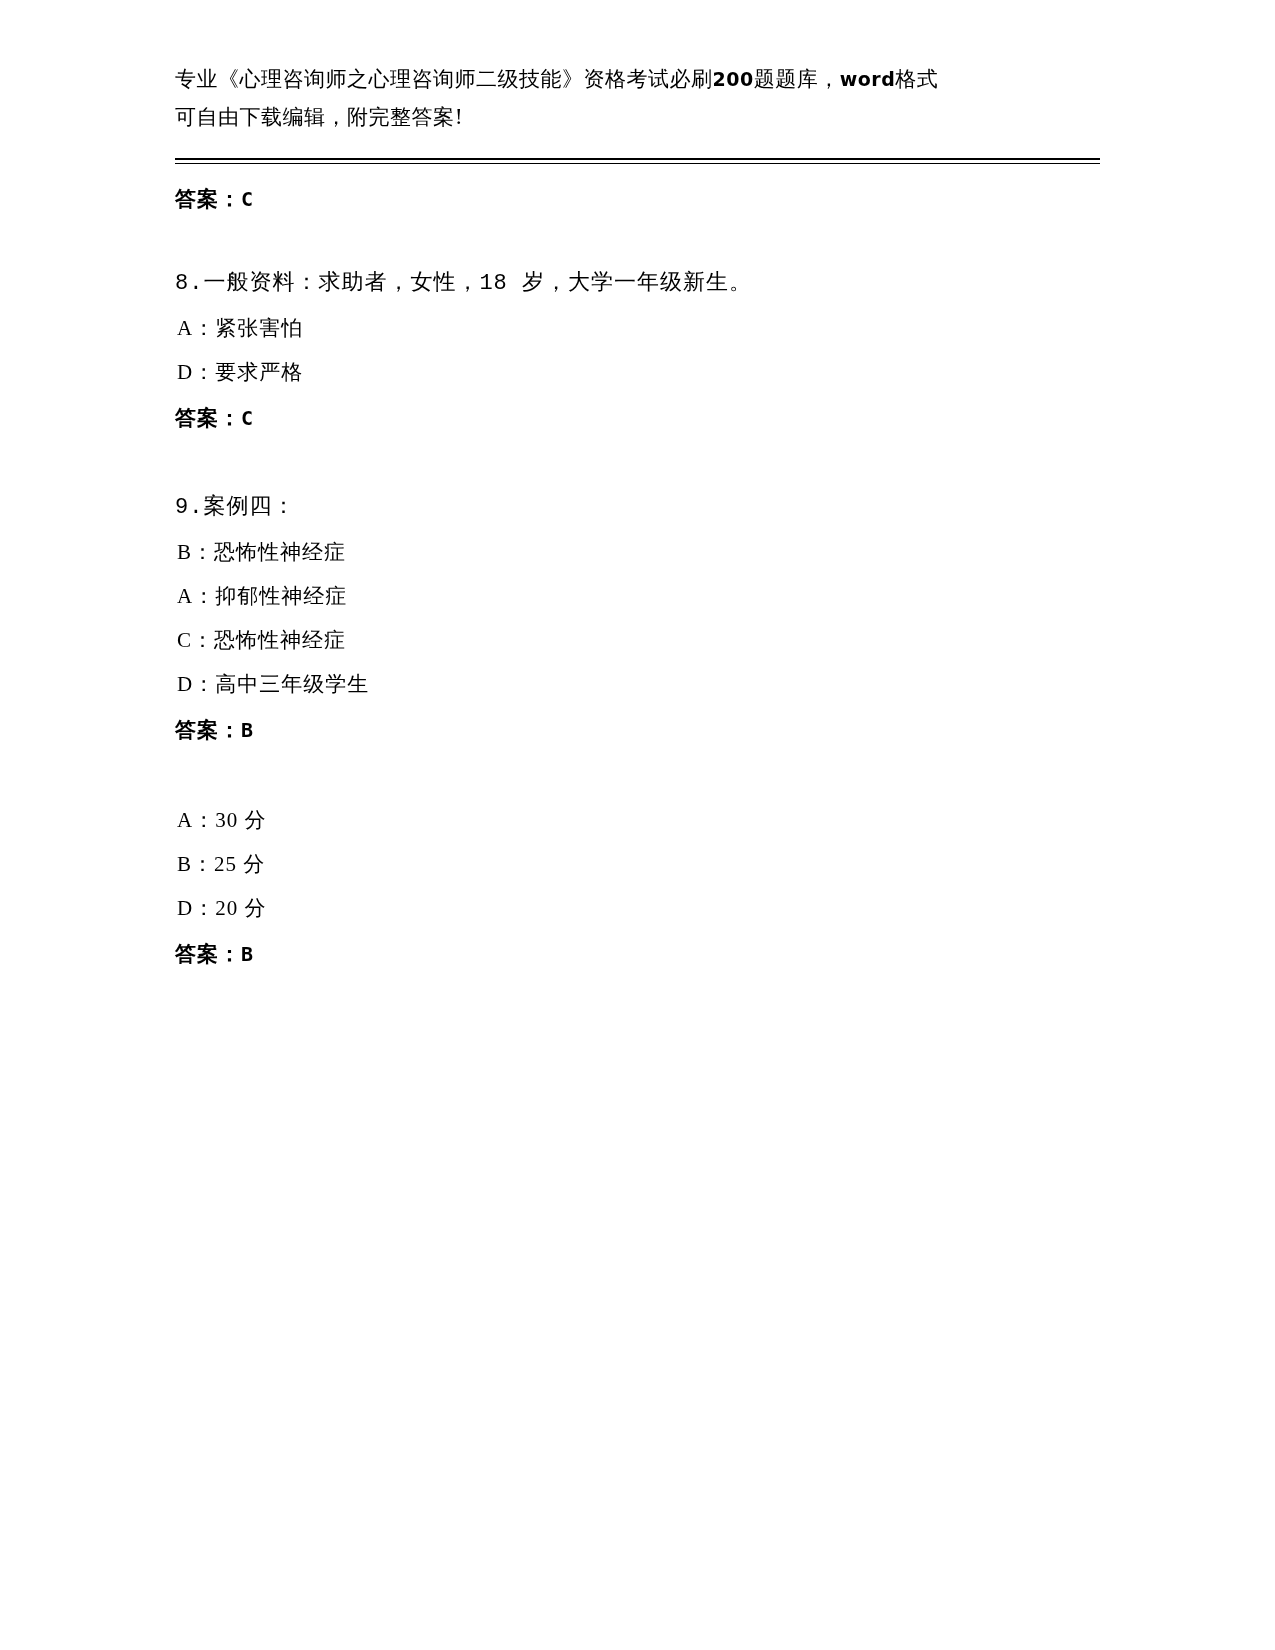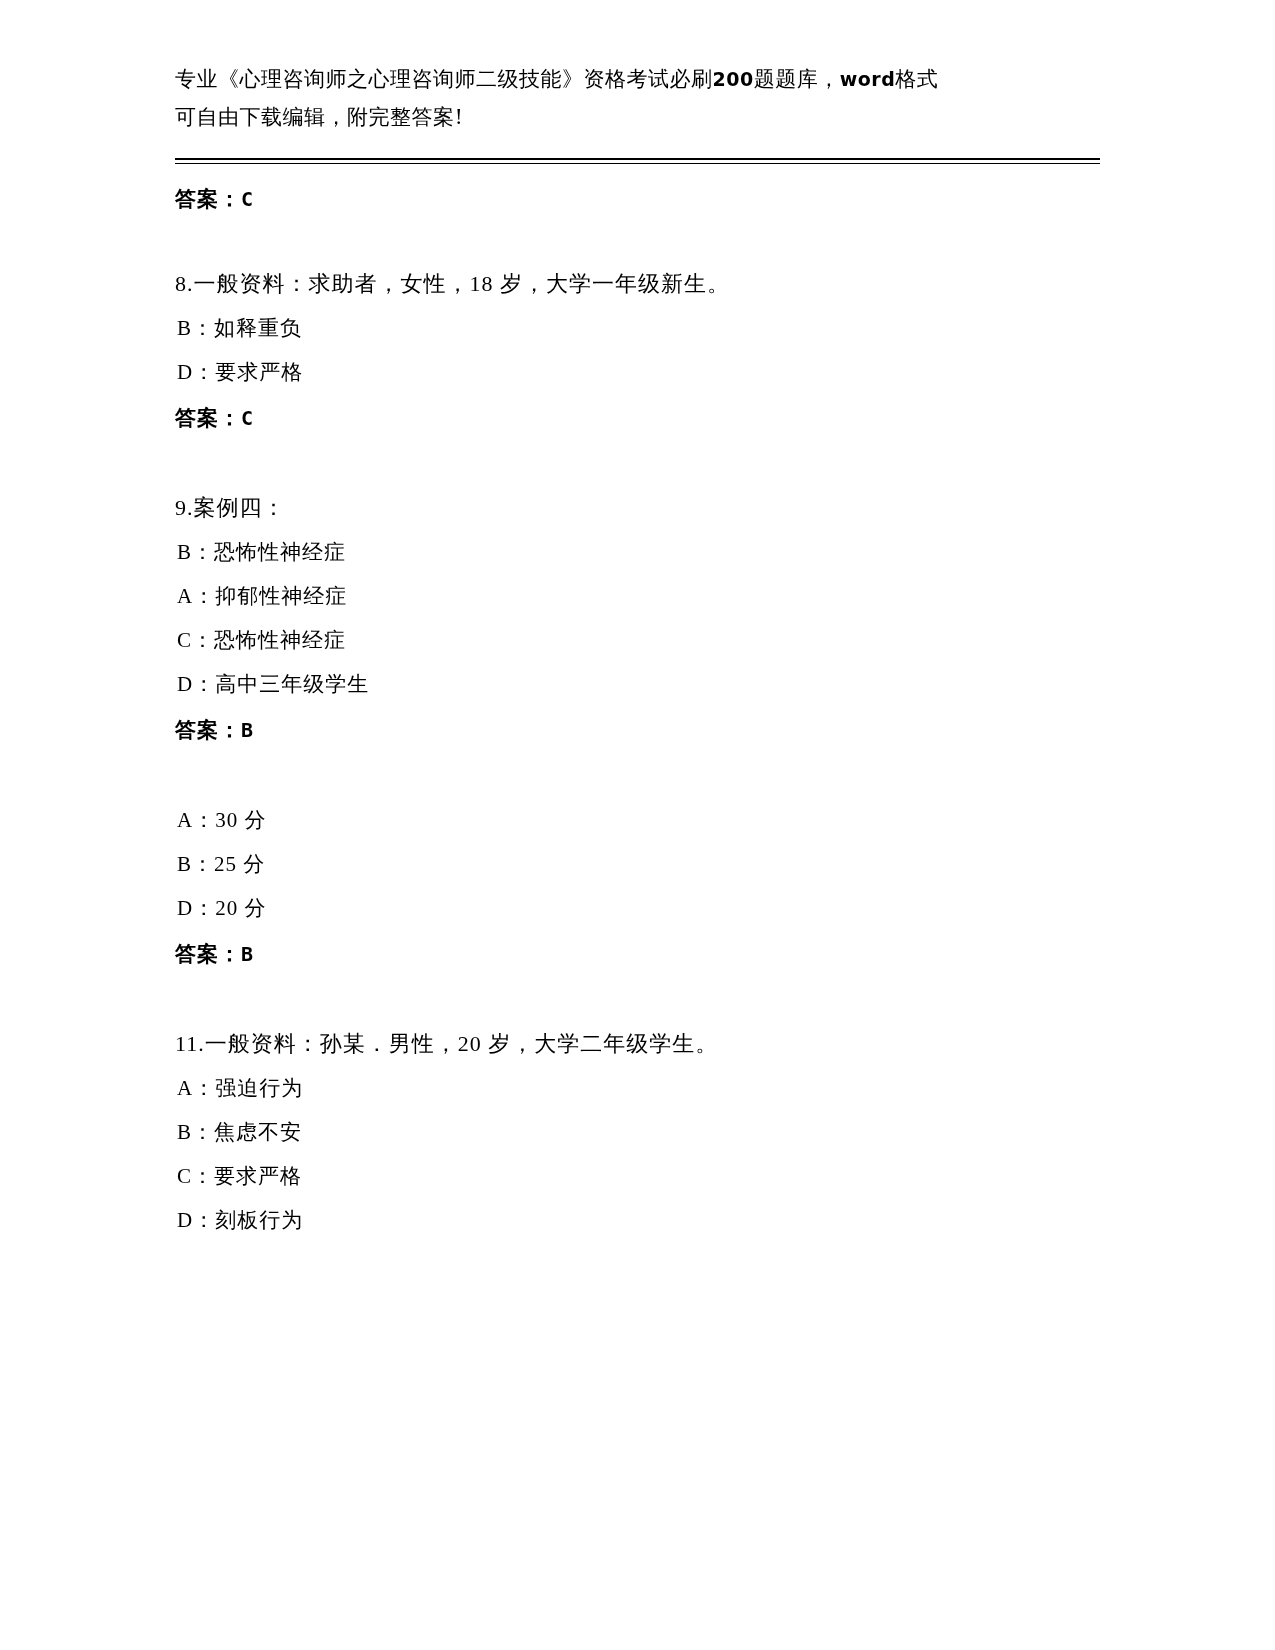--- a/index.html
+++ b/index.html
@@ -59,20 +59,21 @@
     font-weight: bold;
     font-size: 20px;
   }
   .question-block {
     margin-top: 48px;
   }
   .q-stem {
     font-size: 22px;
     line-height: 44px;
     letter-spacing: 1px;
+    font-family: Liberation Mono, monospace;
   }
   .q-opt {
     font-size: 21px;
     line-height: 44px;
     letter-spacing: 1px;
     padding-left: 2px;
   }
   .q-opt .opt-key {
     display: inline-block;
     min-width: 34px;
@@ -103,43 +104,36 @@
     </div>
 
     <div class="rule"></div>
 
     <div class="answer-line">
       <span>答案：</span><span class="ans-val">C</span>
     </div>
 
     <div class="question-block">
       <div class="q-stem">8.一般资料：求助者，女性，18 岁，大学一年级新生。</div>
-      <div class="q-opt"><span class="opt-key">B：</span><span>如释重负</span></div>
+      <div class="q-opt"><span class="opt-key">A：</span><span>紧张害怕</span></div>
       <div class="q-opt"><span class="opt-key">D：</span><span>要求严格</span></div>
       <div class="q-ans"><span>答案：</span><span class="ans-val">C</span></div>
     </div>
 
     <div class="question-block">
       <div class="q-stem">9.案例四：</div>
       <div class="q-opt"><span class="opt-key">B：</span><span>恐怖性神经症</span></div>
       <div class="q-opt"><span class="opt-key">A：</span><span>抑郁性神经症</span></div>
       <div class="q-opt"><span class="opt-key">C：</span><span>恐怖性神经症</span></div>
       <div class="q-opt"><span class="opt-key">D：</span><span>高中三年级学生</span></div>
       <div class="q-ans"><span>答案：</span><span class="ans-val">B</span></div>
     </div>
 
     <div class="question-block">
       <div class="q-opt"><span class="opt-key">A：</span><span>30 分</span></div>
       <div class="q-opt"><span class="opt-key">B：</span><span>25 分</span></div>
       <div class="q-opt"><span class="opt-key">D：</span><span>20 分</span></div>
       <div class="q-ans"><span>答案：</span><span class="ans-val">B</span></div>
     </div>
 
-    <div class="question-block">
-      <div class="q-stem">11.一般资料：孙某．男性，20 岁，大学二年级学生。</div>
-      <div class="q-opt"><span class="opt-key">A：</span><span>强迫行为</span></div>
-      <div class="q-opt"><span class="opt-key">B：</span><span>焦虑不安</span></div>
-      <div class="q-opt"><span class="opt-key">C：</span><span>要求严格</span></div>
-      <div class="q-opt"><span class="opt-key">D：</span><span>刻板行为</span></div>
-    </div>
 
   </div>
 </div>
 
 </body></html>

